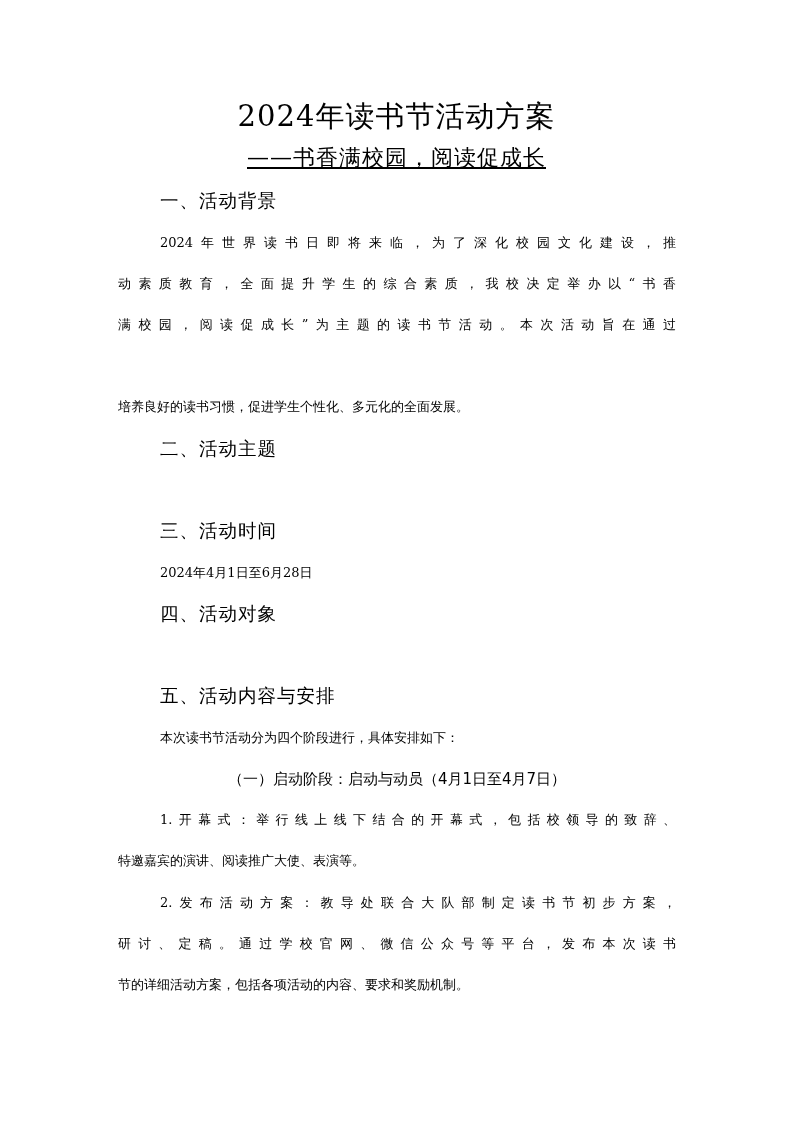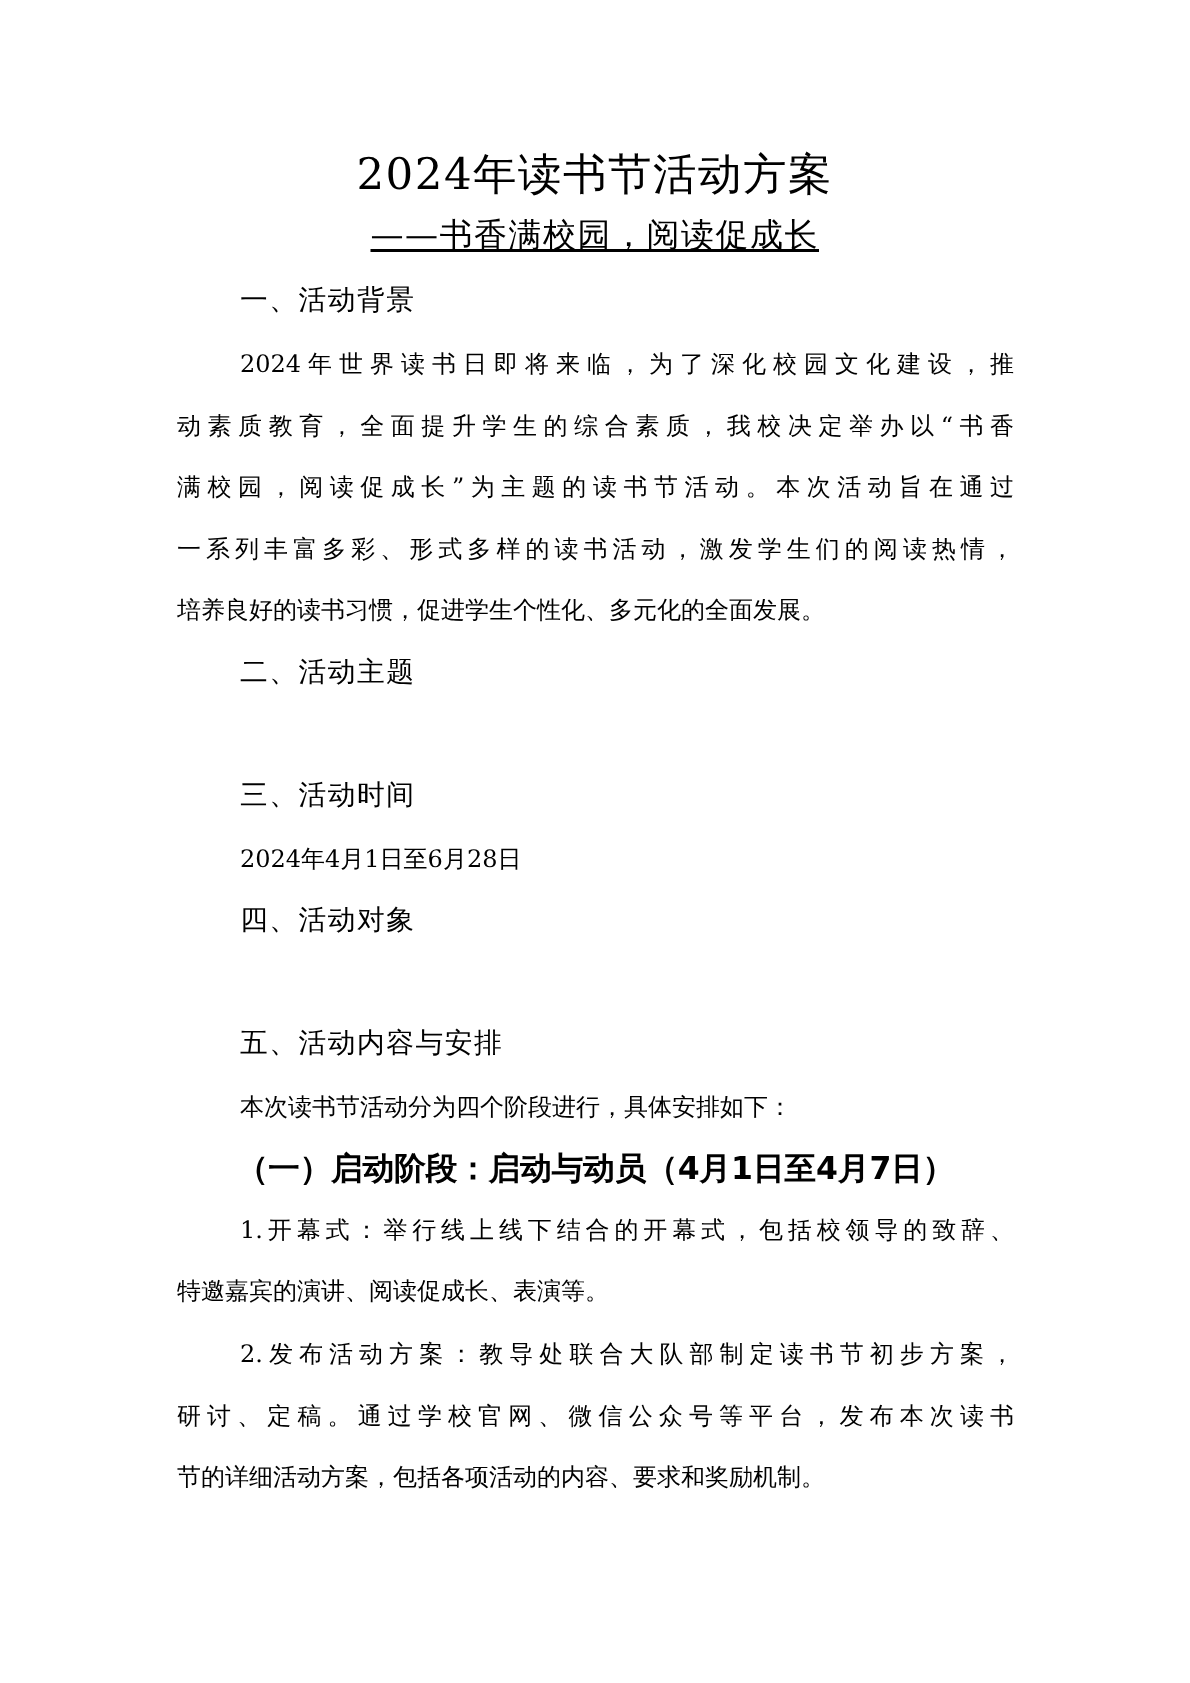--- a/index.html
+++ b/index.html
@@ -12,60 +12,59 @@
     .title {
       position: absolute; left: 0; width: 793px; top: 96px;
       text-align: center; font-size: 29px; line-height: 40px; letter-spacing: 1px;
     }
     .subtitle {
       position: absolute; left: 0; width: 793px; top: 142px;
       text-align: center; font-size: 22px; line-height: 32px; letter-spacing: 1px; text-decoration: underline;
     }
     .line {
       position: absolute; left: 118px; width: 558px;
-      font-size: 16px; line-height: 26px; white-space: nowrap;
+      font-size: 13px; line-height: 26px; white-space: nowrap;
       text-align: justify; text-align-last: justify;
     }
     .line.short { text-align: left; text-align-last: left; }
     .indent { left: 160px; width: 516px; }
     .heading {
       position: absolute; left: 160px; font-size: 18.5px; line-height: 26px;
       font-family: "DejaVu Sans", "Liberation Sans", sans-serif; white-space: nowrap;
       letter-spacing: 1px;
     }
     .stage-heading {
       position: absolute; left: 118px; width: 558px; text-align: center;
-      font-size: 21px; line-height: 26px; font-weight: bold;
+      font-size: 15px; line-height: 26px; font-weight: normal;
       font-family: "DejaVu Sans", "Liberation Sans", sans-serif; white-space: nowrap;
     }
   </style>
 </head>
 <body>
 
 <div class="page">
   <div class="title">2024年读书节活动方案</div>
   <div class="subtitle">——书香满校园，阅读促成长</div>
 
   <div class="heading" style="top:188px;">一、活动背景</div>
   <div class="line indent" style="top:230px;">2024年世界读书日即将来临，为了深化校园文化建设，推</div>
   <div class="line" style="top:271px;">动素质教育，全面提升学生的综合素质，我校决定举办以“书香</div>
   <div class="line" style="top:312px;">满校园，阅读促成长”为主题的读书节活动。本次活动旨在通过</div>
-  <div class="line" style="top:353px;">一系列丰富多彩、形式多样的读书活动，激发学生们的阅读热情，</div>
   <div class="line short" style="top:394px;">培养良好的读书习惯，促进学生个性化、多元化的全面发展。</div>
 
   <div class="heading" style="top:436px;">二、活动主题</div>
 
   <div class="heading" style="top:518px;text-align:right;">三、活动时间</div>
   <div class="line short indent" style="top:560px;">2024年4月1日至6月28日</div>
 
   <div class="heading" style="top:601px;">四、活动对象</div>
 
   <div class="heading" style="top:683px;">五、活动内容与安排</div>
   <div class="line short indent" style="top:725px;">本次读书节活动分为四个阶段进行，具体安排如下：</div>
   <div class="stage-heading" style="top:766px;">（一）启动阶段：启动与动员（4月1日至4月7日）</div>
 
   <div class="line indent" style="top:807px;">1.开幕式：举行线上线下结合的开幕式，包括校领导的致辞、</div>
-  <div class="line short" style="top:848px;">特邀嘉宾的演讲、阅读促成长、表演等。</div>
+  <div class="line short" style="top:848px;">特邀嘉宾的演讲、阅读推广大使、表演等。</div>
 
   <div class="line indent" style="top:890px;">2.发布活动方案：教导处联合大队部制定读书节初步方案，</div>
   <div class="line short" style="top:972px;">节的详细活动方案，包括各项活动的内容、要求和奖励机制。</div>
   <div class="line" style="top:931px;">研讨、定稿。通过学校官网、微信公众号等平台，发布本次读书</div>
 </div>
 
 </body></html>

